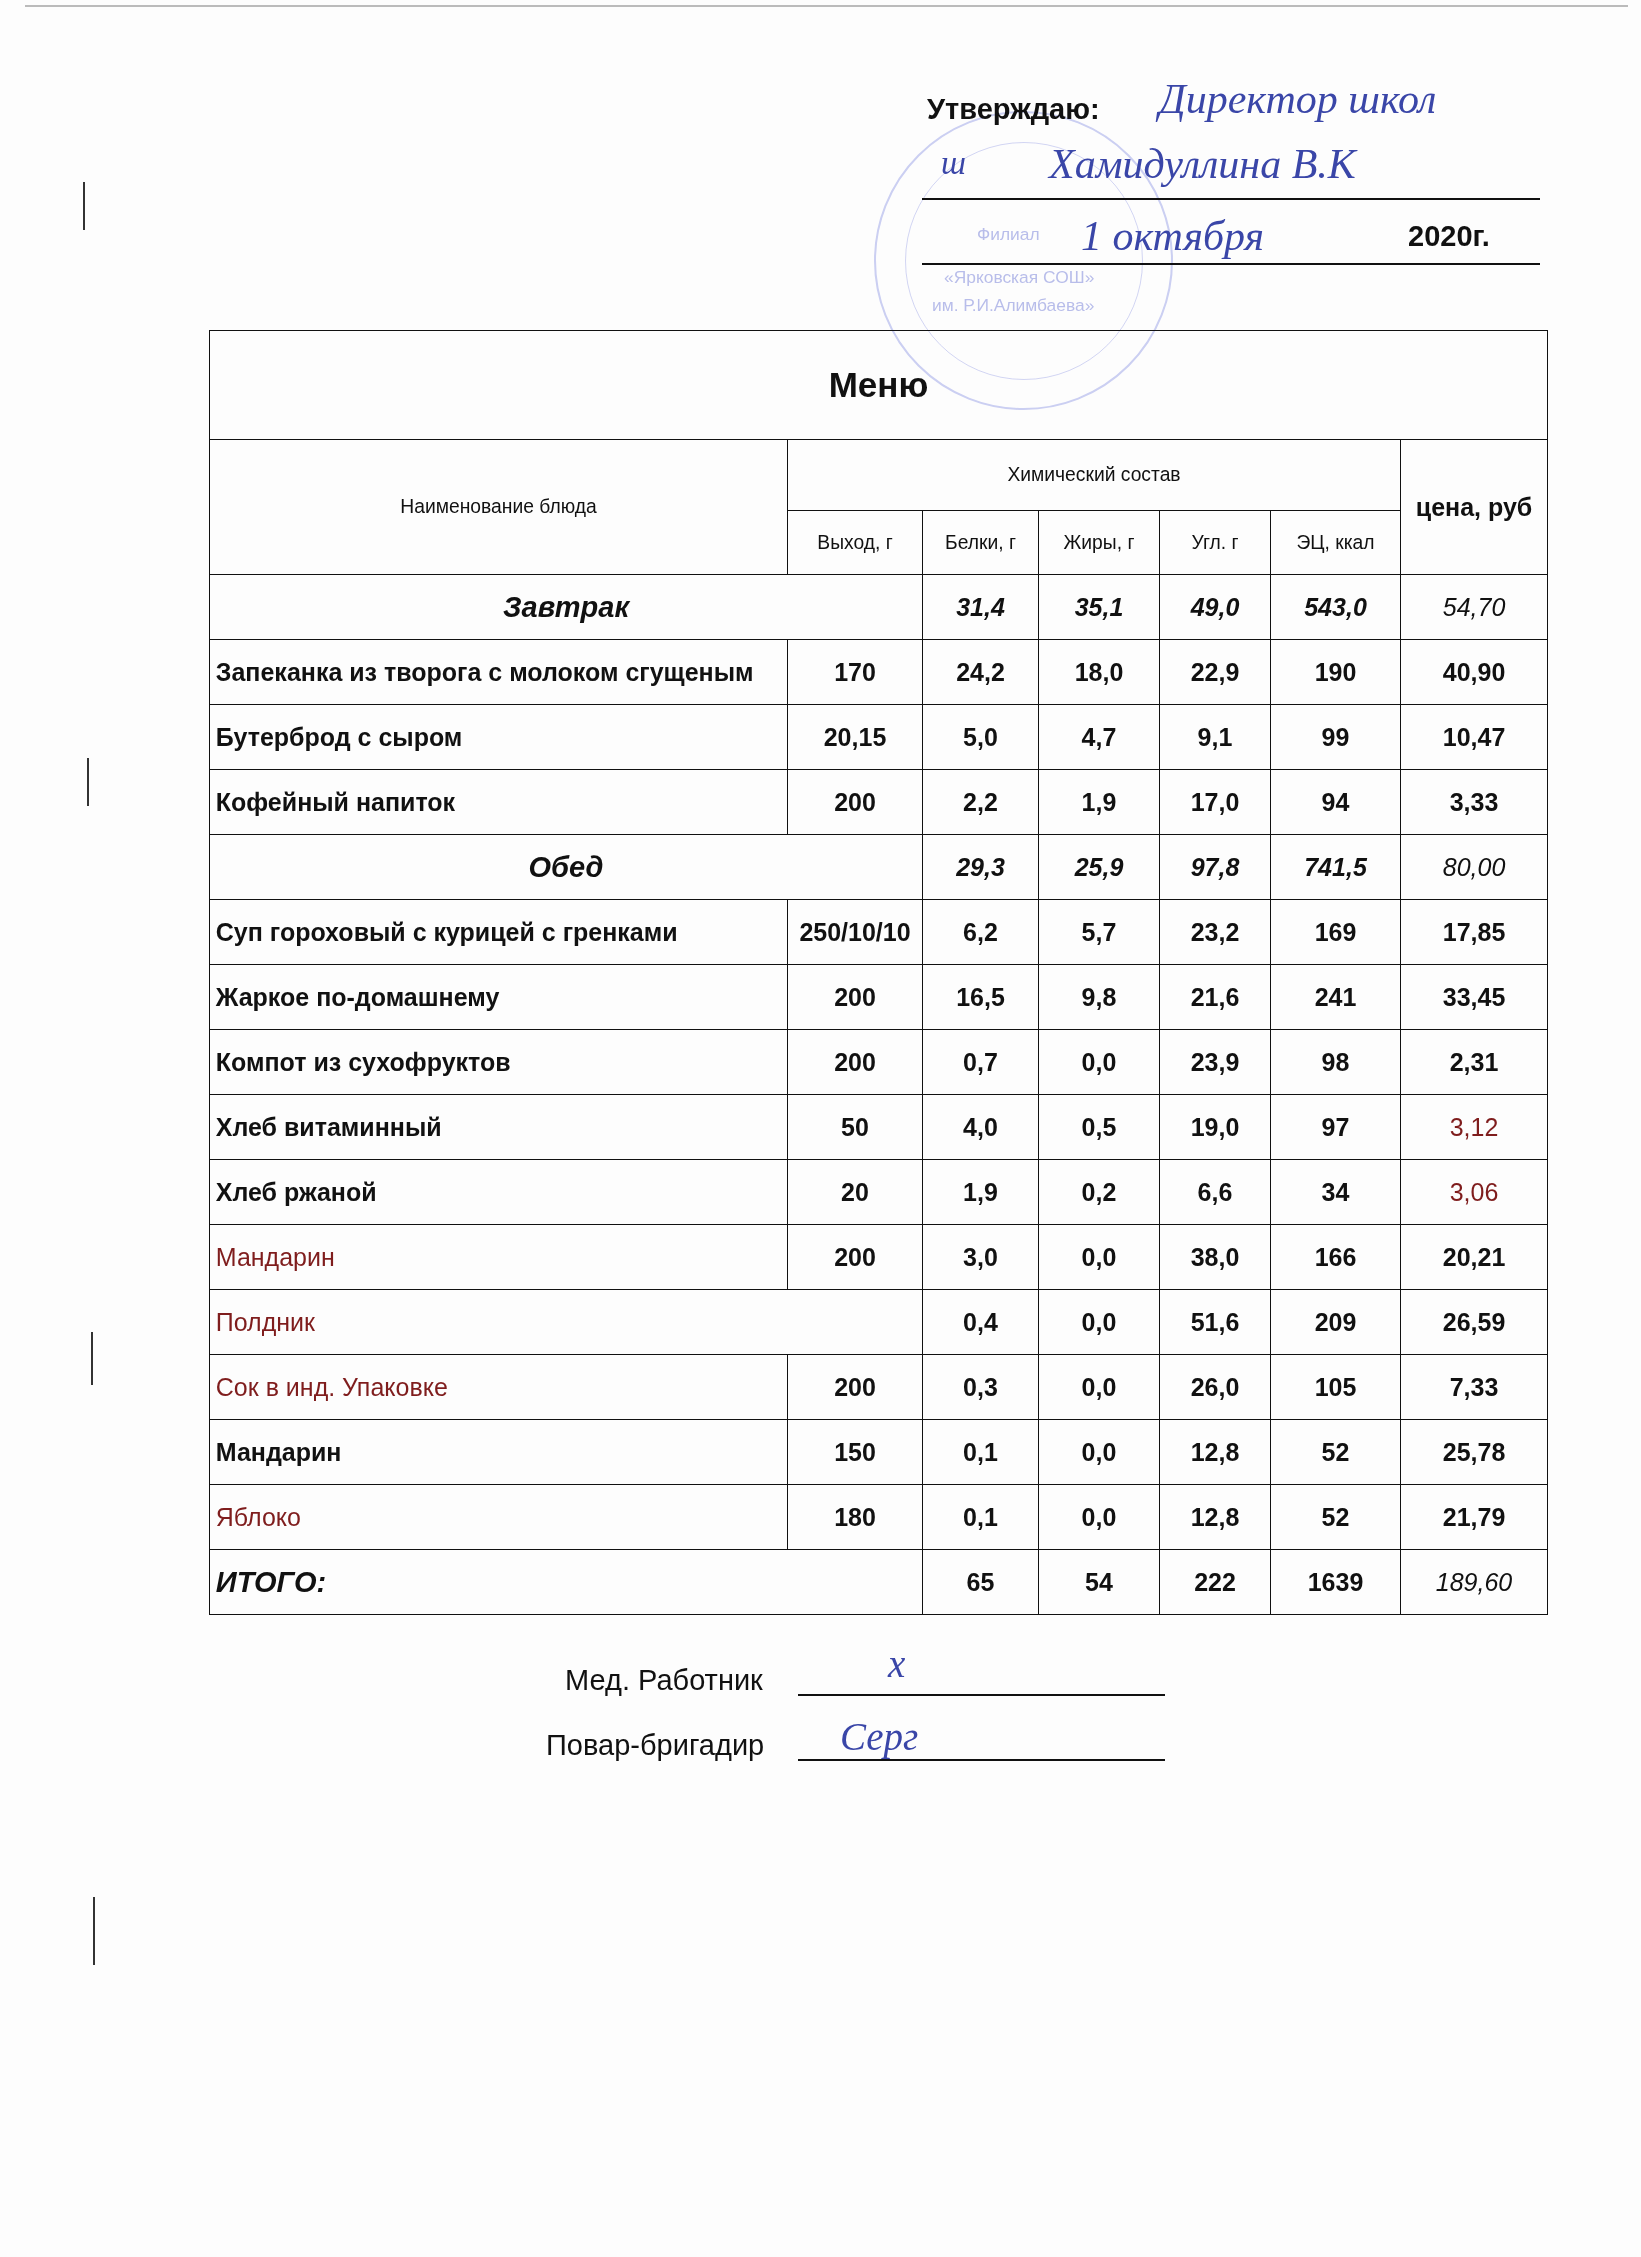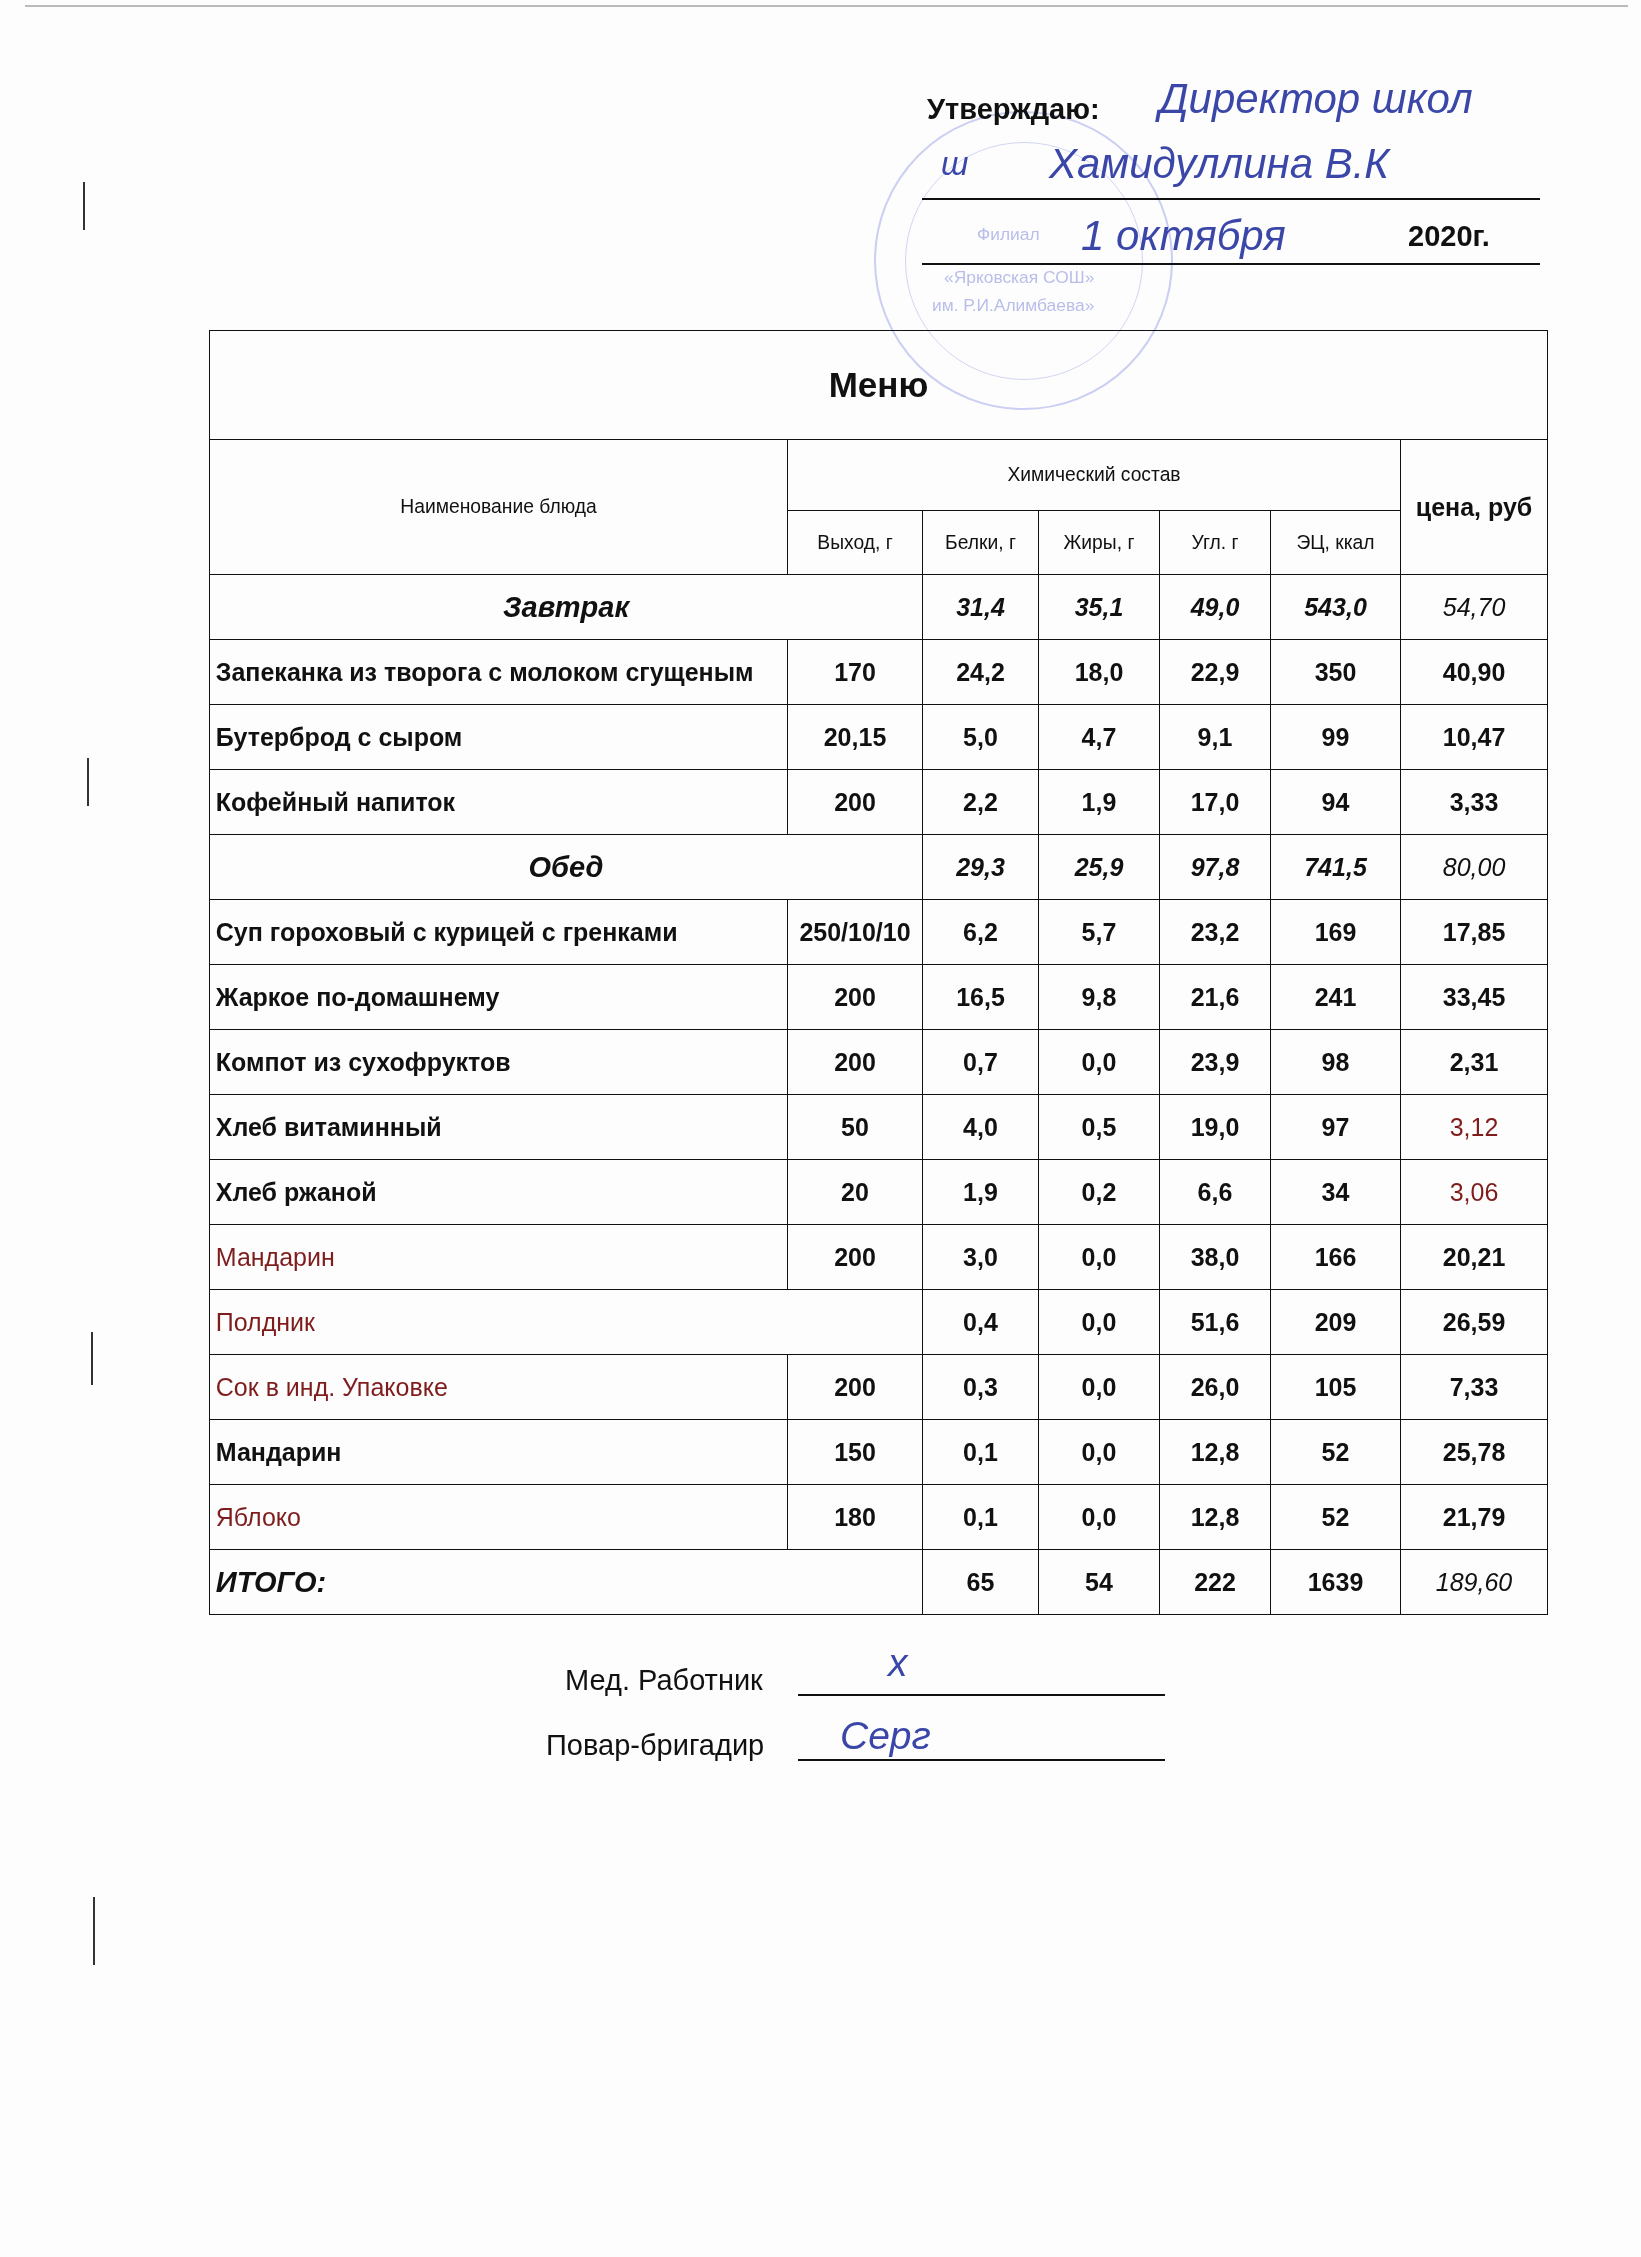--- a/index.html
+++ b/index.html
@@ -2,21 +2,21 @@
 <html><head>
 <meta charset="utf-8">
 <style>
   html, body { margin:0; padding:0; background:#fdfdfd; }
   body { width:1641px; height:2257px; position:relative; overflow:hidden;
          font-family:"Liberation Sans", sans-serif; color:#111; }
   .scan-top { position:absolute; left:25px; top:4.8px; width:1603px; height:1.9px; background:#bbb; }
   .margin-mark { position:absolute; width:1.9px; background:#333; }
   
   .approve-label { position:absolute; left:927px; top:93px; font-size:29px; font-weight:bold; }
-  .hand { position:absolute; font-family:Liberation Sans, sans-serif; font-style:italic; color:#3a46a8; font-size:42px; white-space:nowrap; }
+  .hand { position:absolute; font-family:Liberation Serif, serif; font-style:italic; color:#3a46a8; font-size:42px; white-space:nowrap; }
   .line { position:absolute; height:1.9px; background:#111; }
   .year { position:absolute; left:1408px; top:220px; font-size:29px; font-weight:bold; }
   .stamp { position:absolute; left:874px; top:111px; width:299px; height:299px; border-radius:50%;
            border:2.9px solid rgba(110,120,220,0.35); box-sizing:border-box; }
   .stamp-inner { position:absolute; left:29px; top:29px; width:236px; height:236px; border-radius:50%;
            border:1.9px solid rgba(110,120,220,0.3); }
   .stamp-text { position:absolute; color:rgba(100,110,210,0.45); font-size:17.4px; white-space:nowrap; }
 
   
   table.menu { position:absolute; left:209px; top:330px; width:1338px; border-collapse:collapse; table-layout:fixed; }
@@ -95,21 +95,21 @@
     <td>49,0</td>
     <td>543,0</td>
     <td class="price-it">54,70</td>
   </tr>
   <tr class="row">
     <td class="name">Запеканка из творога с молоком сгущеным</td>
     <td>170</td>
     <td>24,2</td>
     <td>18,0</td>
     <td>22,9</td>
-    <td>350</td>
+    <td>190</td>
     <td>40,90</td>
   </tr>
   <tr class="row">
     <td class="name">Бутерброд с сыром</td>
     <td>20,15</td>
     <td>5,0</td>
     <td>4,7</td>
     <td>9,1</td>
     <td>99</td>
     <td>10,47</td>

